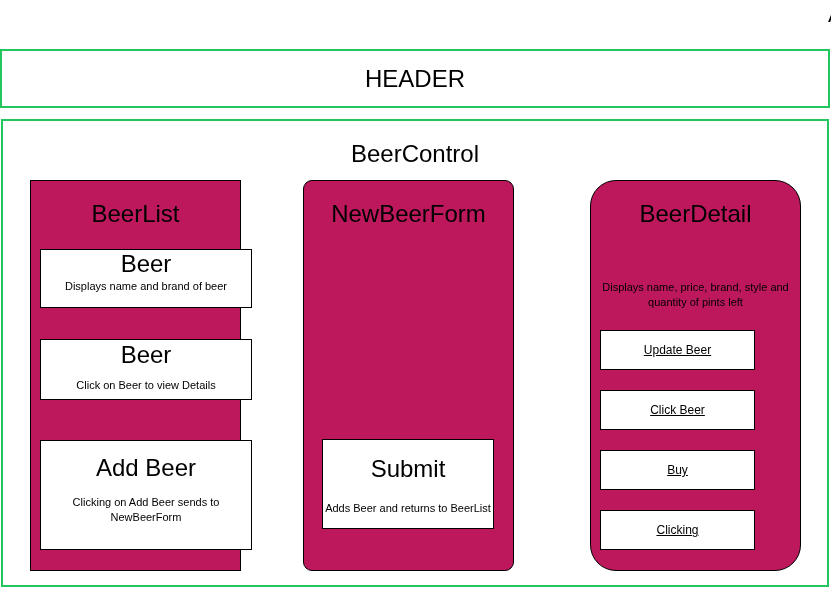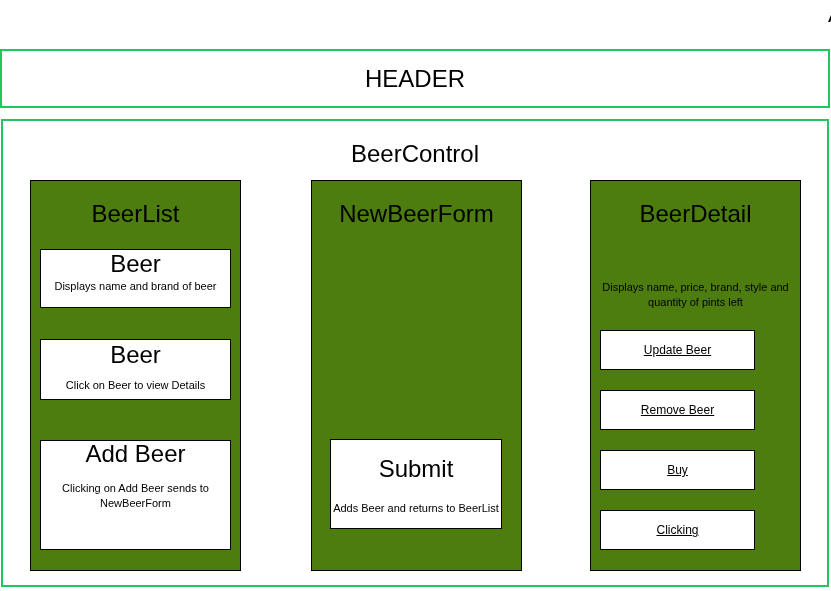--- a/index.html
+++ b/index.html
@@ -46,48 +46,48 @@
     font-size: 24px;
     line-height: 26px;
   }
   .column {
     position: absolute;
     top: 59px;
     width: 211px;
     height: 391px;
     border: 1.4px solid #000000;
     box-sizing: border-box;
-    background: #4d7c0f;
+    background: #be185d;
   }
   .col-beerlist   { left: 27px; }
-  .col-newbeerform{ left: 308px; }
-  .col-beerdetail { left: 587px; }
+  .col-newbeerform{ left: 300px; border-radius: 9px; }
+  .col-beerdetail { left: 587px; border-radius: 26px; }
   .col-title {
     position: absolute;
     top: 19px; left: 0; width: 100%;
     text-align: center;
     font-size: 24px;
     line-height: 28px;
   }
   .item {
     position: absolute;
     left: 9px;
-    width: 191px;
+    width: 212px;
     border: 1px solid #000000;
     box-sizing: border-box;
     background: #ffffff;
     text-align: center;
   }
   .item-title { font-size: 24px; line-height: 26px; }
   .item-note  { font-size: 11px; line-height: 15px; }
   .item-beer1   { top: 68px;  height: 59px;  padding-top: 1px; }
   .item-beer1 .item-note { margin-top: 2px; }
   .item-beer2   { top: 158px; height: 61px;  padding-top: 2px; }
   .item-beer2 .item-note { margin-top: 10px; }
-  .item-addbeer { top: 259px; height: 110px; padding-top: 0; }
+  .item-addbeer { top: 259px; height: 110px; padding-top: 14px; }
   .item-addbeer .item-note { margin-top: 14px; padding: 0 18px; }
   .item-submit  { top: 258px; height: 90px;  padding-top: 16px; left: 18px; width: 172px; }
   .item-submit .item-note { margin-top: 19px; white-space: nowrap; }
   .detail-note {
     position: absolute;
     top: 99px; left: 2px; width: 205px;
     text-align: center;
     font-size: 11px;
     line-height: 15px;
   }
@@ -151,21 +151,21 @@
       </div>
     </div>
 
     <div class="column col-beerdetail">
       <div class="col-title">BeerDetail</div>
 
       <div class="detail-note">Displays name, price, brand, style and quantity of pints left</div>
 
       <div class="detail-btn btn-update">Update Beer</div>
 
-      <div class="detail-btn btn-remove">Remove Beer</div>
+      <div class="detail-btn btn-remove">Click Beer</div>
 
       <div class="detail-btn btn-buy">Buy</div>
 
       <div class="detail-btn btn-restock">Clicking</div>
     </div>
 
   </div>
 </div>
 
 </body></html>

